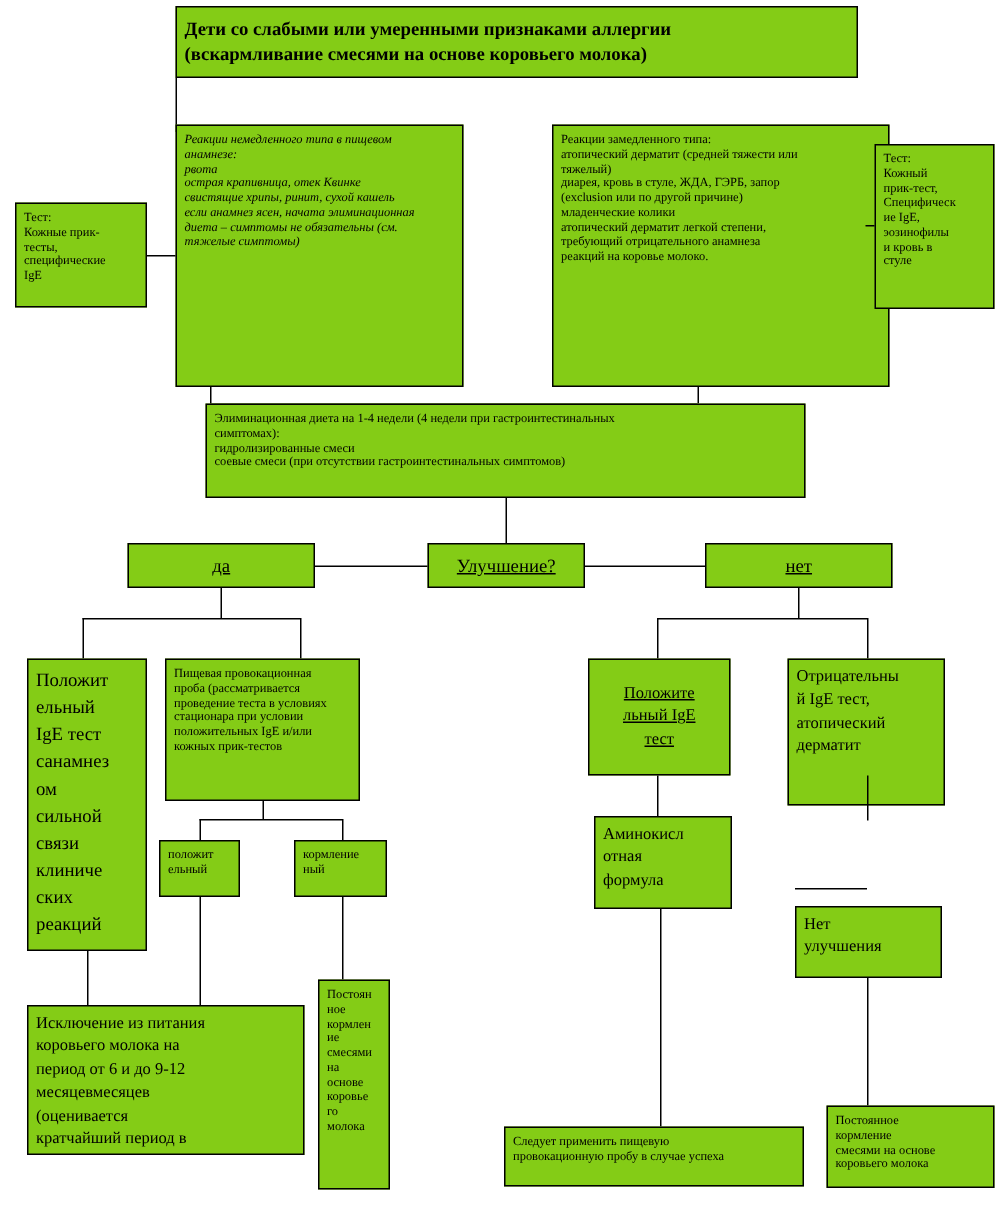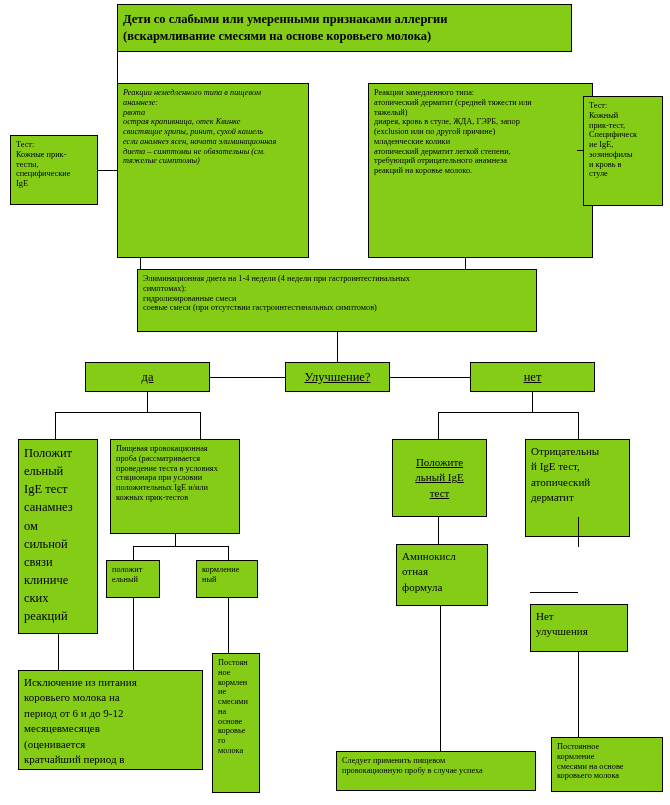--- a/index.html
+++ b/index.html
@@ -198,21 +198,21 @@
   <div class="box t-11" style="left:396px; top:544px; width:92px; height:62px; line-height:1.4;">Аминокисл
 отная
 формула</div>
 
   <div class="box t-11" style="left:530px; top:604px; width:98px; height:48px; line-height:1.4;">Нет
 улучшения</div>
 
   <div class="vline" style="left:440px; top:606px; height:145px;"></div>
   <div class="vline" style="left:578px; top:652px; height:85px;"></div>
 
-  <div class="box t-small" style="left:336px; top:751px; width:200px; height:40px;">Следует применить пищевом
+  <div class="box t-small" style="left:336px; top:751px; width:200px; height:40px;">Следует применить пищевую
 провокационную пробу в случае успеха</div>
 
   <div class="box t-small" style="left:551px; top:737px; width:112px; height:55px;">Постоянное
 кормление
 смесями на основе
 коровьего молока</div>
 
 </div>
 
 </body></html>

